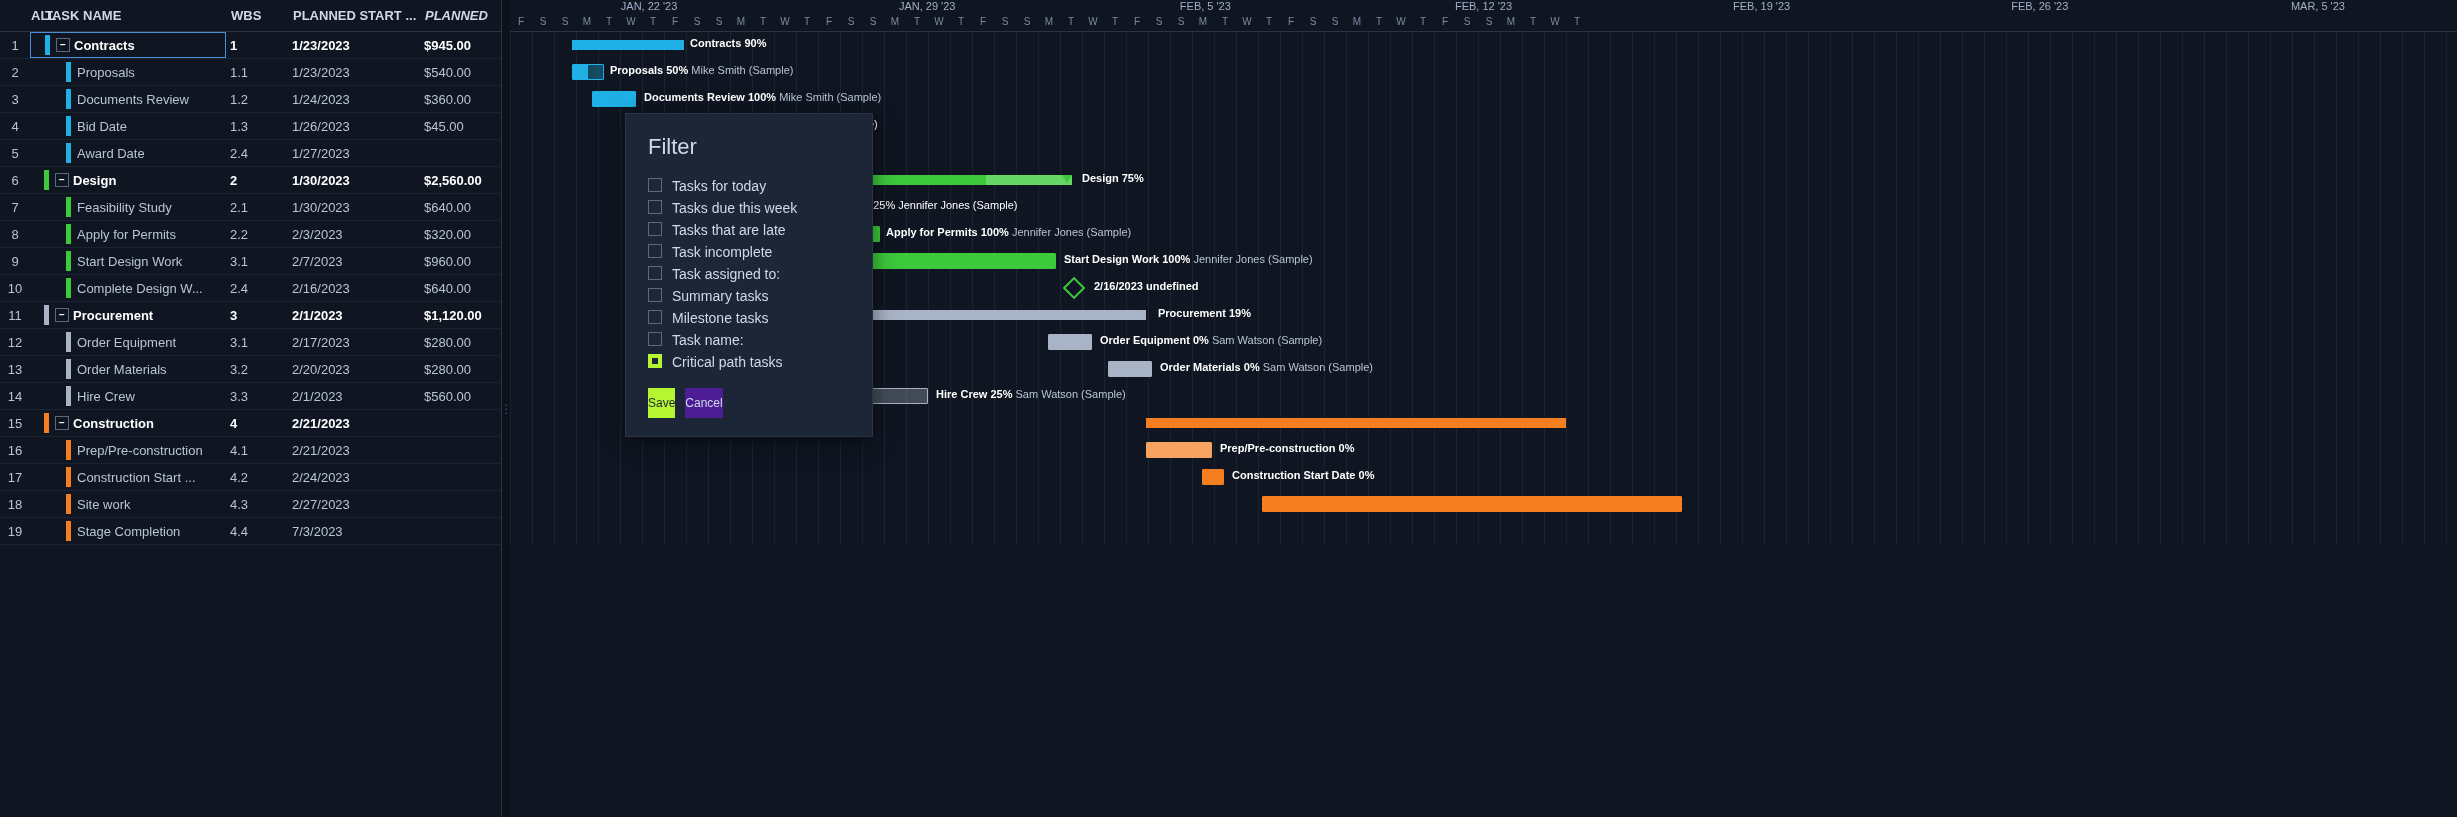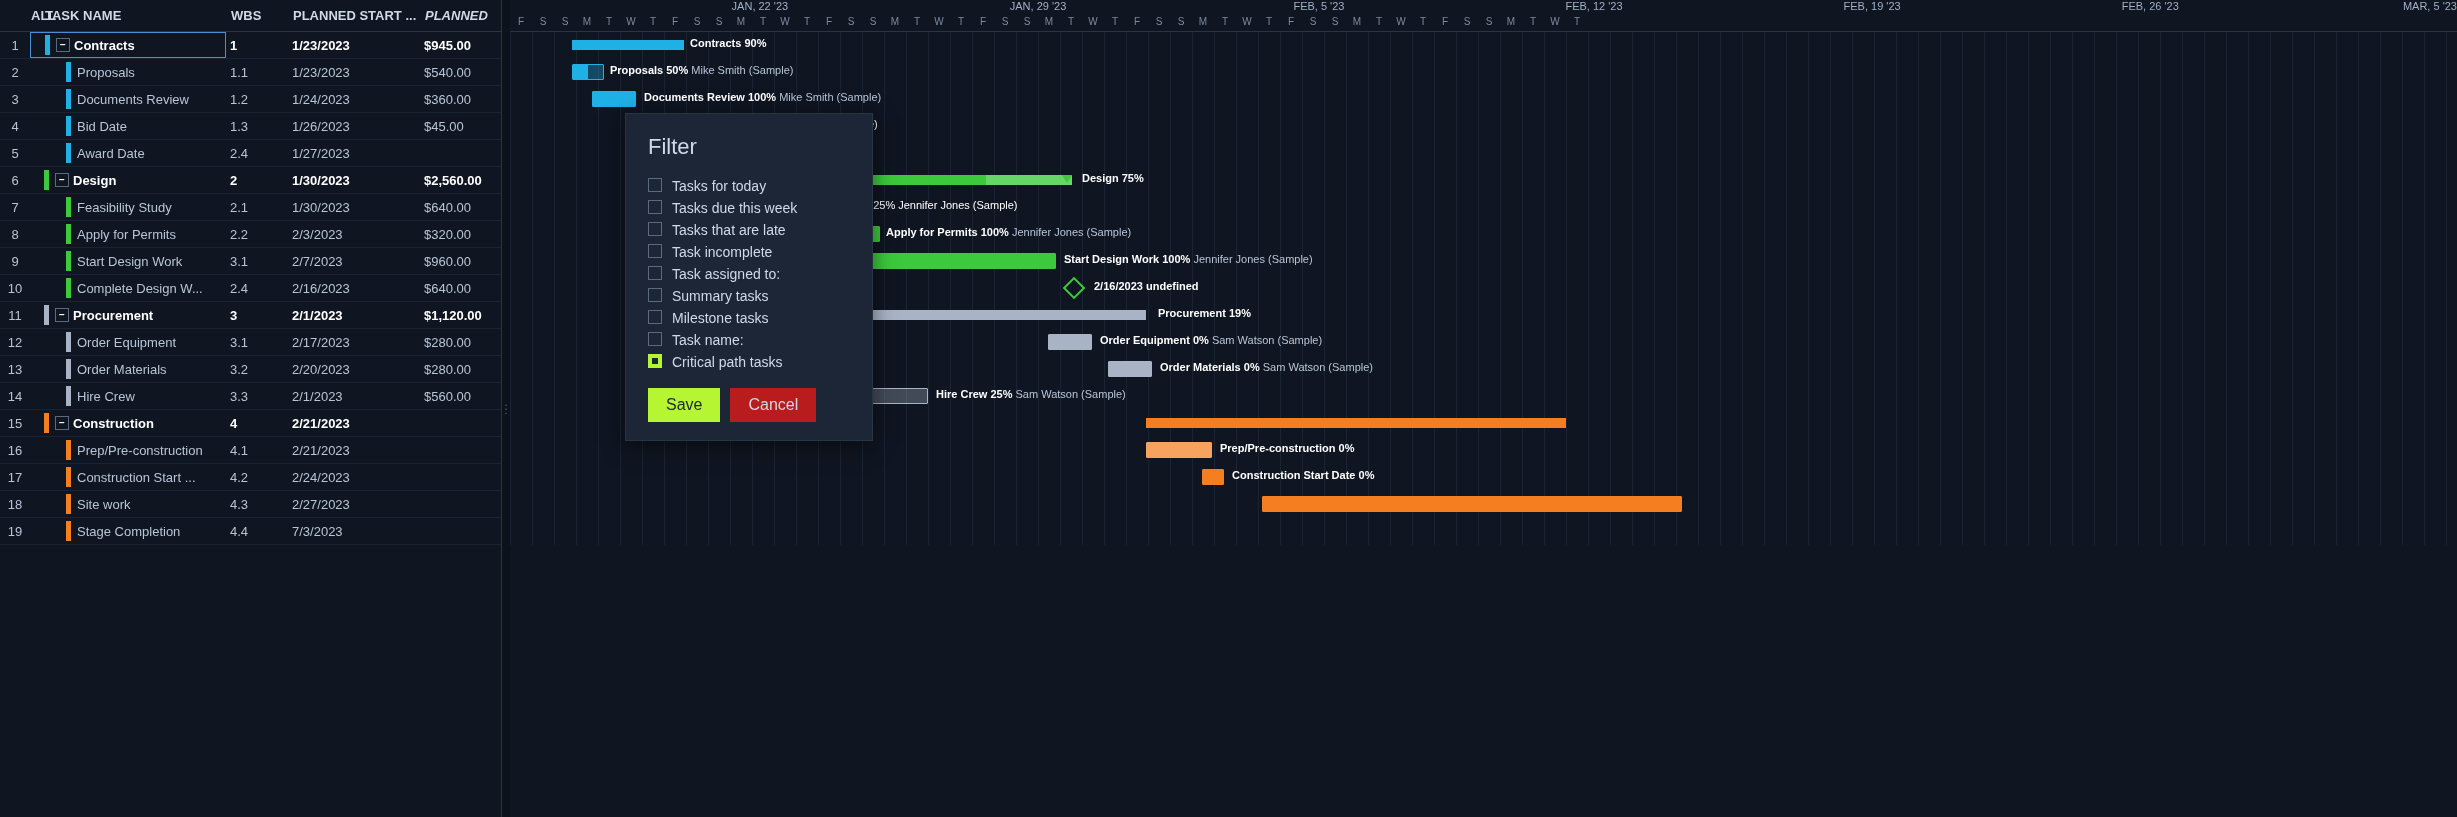--- a/index.html
+++ b/index.html
@@ -74,21 +74,21 @@
   }
   .cell-wbs { width: 62px; padding-left: 4px; }
   .cell-start { width: 132px; padding-left: 4px; }
   .cell-cost { width: 70px; text-align: left; padding-left: 4px; }
   .bold { font-weight: 700; color: #ffffff; }
   
   
   .gantt-panel { flex: 1; position: relative; background: #0f1521; overflow: hidden; }
   .timeline-header { height: 32px; display: flex; flex-direction: column; border-bottom: 1px solid #2a3544; }
   .tl-months { display: flex; height: 16px; font-size: 11px; color: #9fb0c7; }
-  .tl-month { flex: 1; text-align: right; }
+  .tl-month { flex: 1; text-align: center; }
   .tl-days { display: flex; height: 16px; font-size: 10px; color: #7a8aa0; }
   .tl-day { width: 22px; text-align: center; }
   .gantt-body {
     position: relative;
     background-image: repeating-linear-gradient(90deg, #1a2332 0 1px, transparent 1px 22px);
   }
   .gantt-row { height: 27px; position: relative; }
   .bar {
     position: absolute;
     height: 16px;
@@ -161,27 +161,27 @@
     flex-shrink: 0;
     display: inline-flex;
     align-items: center;
     justify-content: center;
   }
   .chk.checked { background: #b6f531; border-color: #b6f531; }
   .chk.checked::after { content: ''; width: 6px; height: 6px; background: #1c2636; }
   .filter-opt span { color: #d0d9e8; font-size: 14px; }
   .filter-buttons { display: flex; gap: 10px; margin-top: 18px; }
   .btn {
-    padding: 8px 18px;
-    font-size: 16px;
+    padding: 8px 0;
+    font-size: 12px;
     border: none;
     cursor: pointer;
   }
   .btn-save { background: #b6f531; color: #1c2636; font-weight: 500; }
-  .btn-cancel { background: #b91c1c; color: #d0d9e8; }
+  .btn-cancel { background: #4c1d95; color: #d0d9e8; }
   
   .splitter {
     width: 8px;
     background: #0c121c;
     cursor: col-resize;
     display: flex;
     align-items: center;
     justify-content: center;
   }
   .splitter::before {

